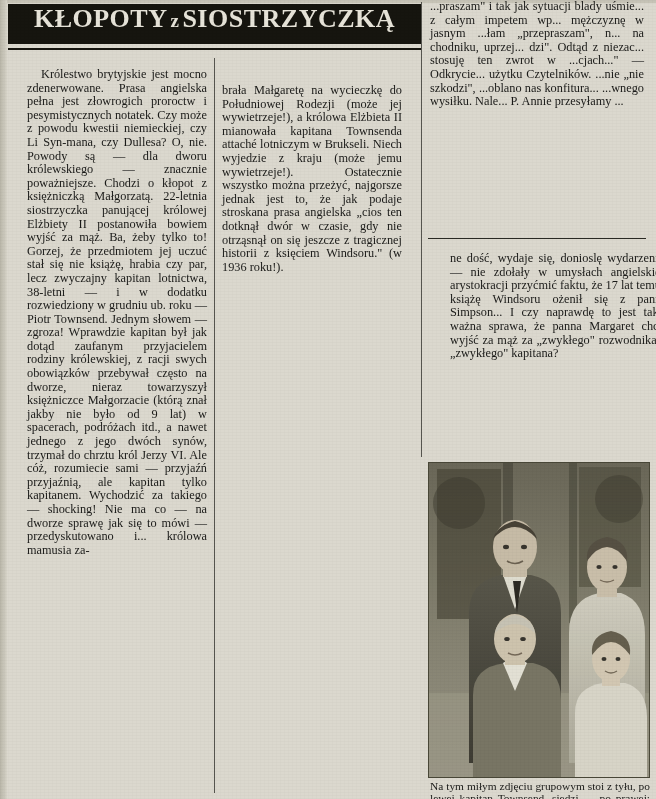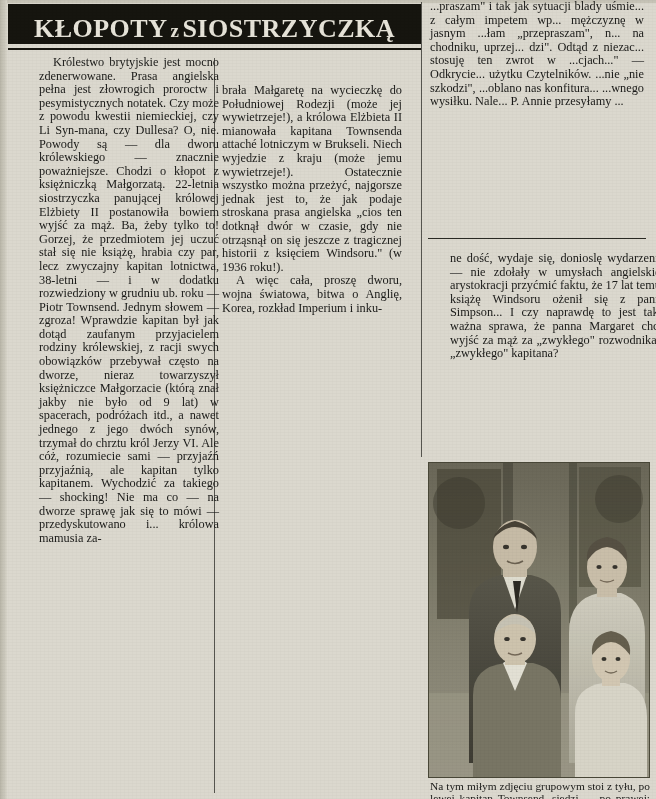--- a/index.html
+++ b/index.html
@@ -31,21 +31,21 @@
 
   
   .headline-band {
     position: absolute;
     left: 8px;
     top: 4px;
     width: 413px;
     height: 40px;
     background: #16150f;
     display: flex;
-    align-items: flex-end;
+    align-items: flex-start;
     justify-content: center;
     overflow: hidden;
   }
   .headline-band .hl {
     color: #e6e3d8;
     font-family: "Liberation Serif", serif;
     font-weight: bold;
     font-size: 26px;
     letter-spacing: 0.5px;
     white-space: nowrap;
@@ -73,21 +73,21 @@
     line-height: 13.6px;
     hyphens: manual;
   }
   .col p {
     margin: 0;
   }
   .col .indent {
     text-indent: 14px;
   }
 
-  .col1 { left: 27px;  top: 56px;  width: 180px; margin-left: 12px; }
+  .col1 { left: 27px;  top: 68px;  width: 180px; }
   .col2 { left: 222px; top: 84px;  width: 180px; }
   .col3a{ left: 430px; top: 0px;   width: 214px; }
   .col3b{ left: 450px; top: 252px; width: 214px; font-family: Liberation Serif, serif; }
 
   
   .vrule {
     position: absolute;
     width: 1px;
     background: #2a2a24;
     opacity: .75;
@@ -153,21 +153,20 @@
   <div class="vrule vrule-b"></div>
   <div class="hrule hrule-c3"></div>
   <div class="hrule hrule-bottom"></div>
 
   <div class="col col1">
     <p class="indent">Królestwo brytyjskie jest mocno zdenerwowane. Prasa angielska pełna jest złowrogich proroctw i pesymistycznych notatek. Czy może z powodu kwestii niemieckiej, czy Li Syn-mana, czy Dullesa? O, nie. Powody są — dla dworu królewskiego — znacznie poważniejsze. Chodzi o kłopot z księżniczką Małgorzatą. 22-letnia siostrzyczka panującej królowej Elżbiety II postanowiła bowiem wyjść za mąż. Ba, żeby tylko to! Gorzej, że przedmiotem jej uczuć stał się nie książę, hrabia czy par, lecz zwyczajny kapitan lotnictwa, 38-letni — i w dodatku rozwiedziony w grudniu ub. roku — Piotr Townsend. Jednym słowem — zgroza! Wprawdzie kapitan był jak dotąd zaufanym przyjacielem rodziny królewskiej, z racji swych obowiązków przebywał często na dworze, nieraz towarzyszył księżniczce Małgorzacie (którą znał jakby nie było od 9 lat) w spacerach, podróżach itd., a nawet jednego z jego dwóch synów, trzymał do chrztu król Jerzy VI. Ale cóż, rozumiecie sami — przyjaźń przyjaźnią, ale kapitan tylko kapitanem. Wychodzić za takiego — shocking! Nie ma co — na dworze sprawę jak się to mówi — przedyskutowano i... królowa mamusia za-</p>
   </div>
 
   <div class="col col2">
     <p>brała Małgaretę na wycieczkę do Południowej Rodezji (może jej wywietrzeje!), a królowa Elżbieta II mianowała kapitana Townsenda attaché lotniczym w Brukseli. Niech wyjedzie z kraju (może jemu wywietrzeje!). Ostatecznie wszystko można przeżyć, najgorsze jednak jest to, że jak podaje stroskana prasa angielska „cios ten dotknął dwór w czasie, gdy nie otrząsnął on się jeszcze z tragicznej historii z księciem Windsoru." (w 1936 roku!).</p>
-    <p class="indent">A więc cała, proszę dworu, wojna światowa, bitwa o Anglię, Korea, rozkład Imperium i inku-</p>
   </div>
 
   <div class="col col3a">
     <p>...praszam" i tak jak sytuacji blady uśmie... z całym impetem wp... mężczyznę w jasnym ...łam „przepraszam", n... na chodniku, uprzej... dzi". Odtąd z niezac... stosuję ten zwrot w ...cjach..." — Odkrycie... użytku Czytelników. ...nie „nie szkodzi", ...oblano nas konfitura... ...wnego wysiłku. Nale... P. Annie przesyłamy ...</p>
   </div>
 
   <div class="col col3b">
     <p>ne dość, wydaje się, donioslę wydarzenia — nie zdołały w umysłach angielskiej arystokracji przyćmić faktu, że 17 lat temu, książę Windsoru ożenił się z panią Simpson... I czy naprawdę to jest taka ważna sprawa, że panna Margaret chce wyjść za mąż za „zwykłego" rozwodnika i „zwykłego" kapitana?</p>
   </div>
 

